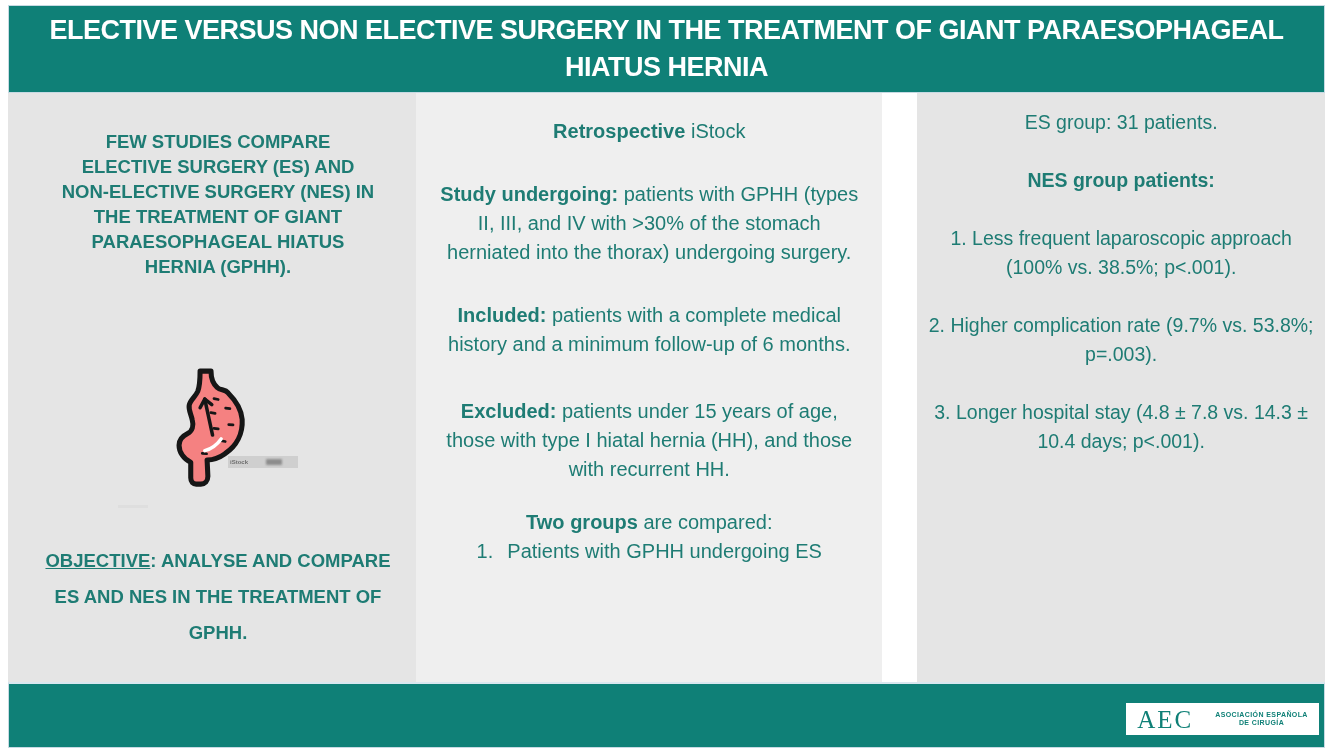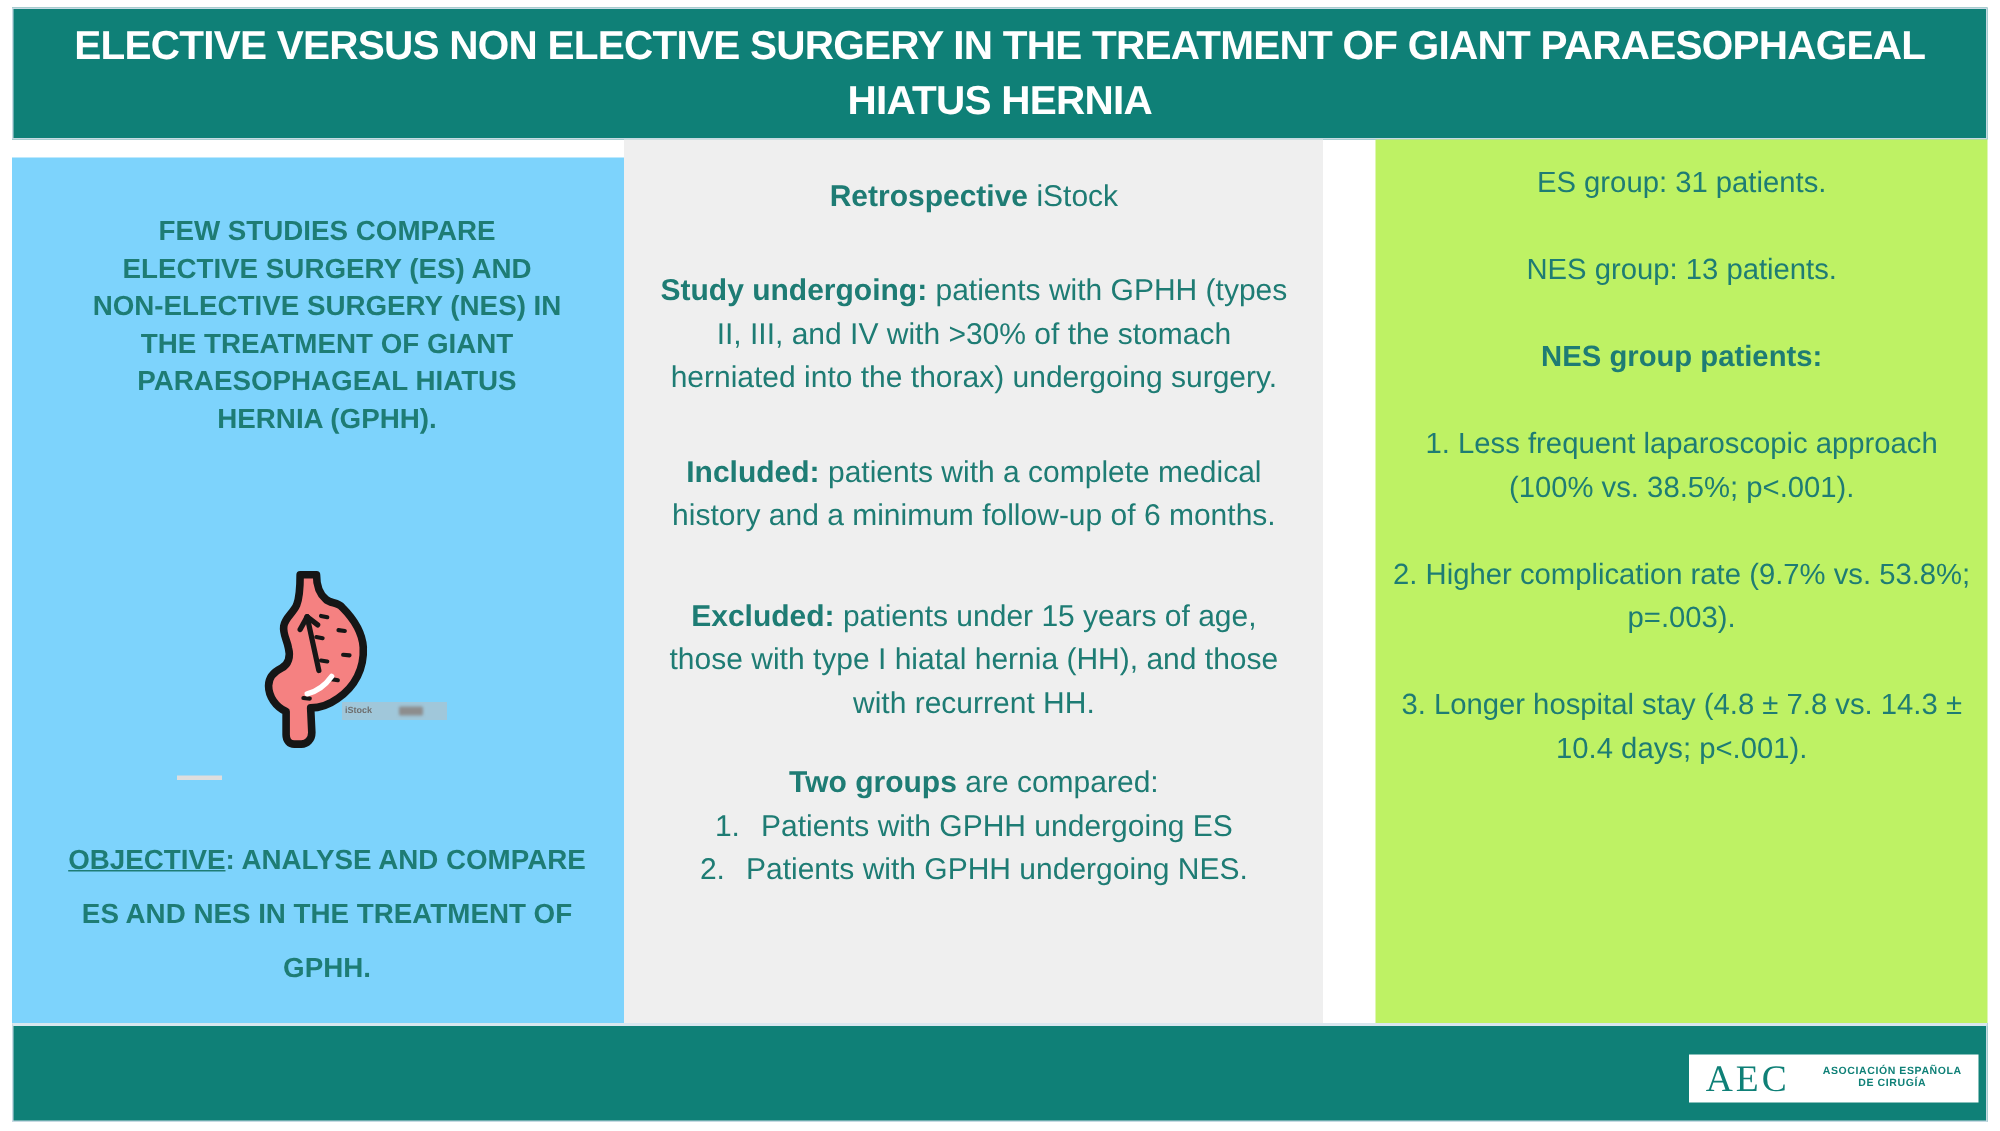--- a/index.html
+++ b/index.html
@@ -20,23 +20,23 @@
     background:var(--teal);border:1px solid #c7dae3;
     display:flex;flex-direction:column;align-items:center;justify-content:center;
   }
   .title-line{
     color:#fff;font-weight:bold;font-size:27px;line-height:37px;
     letter-spacing:-0.5px;white-space:nowrap;text-align:center;
   }
   
   .columns{position:absolute;left:8px;top:93px;width:1317px;height:589px;display:flex;}
   .col{position:relative;height:100%;}
-  .col-left{width:420px;background:#7dd3fc;margin-top:12px;}
+  .col-left{width:420px;background:#e5e5e5;}
   .col-mid{width:478px;background:var(--panel);display:flex;flex-direction:column;padding:0 24px;}
-  .col-right{width:419px;background:#bef264;display:flex;flex-direction:column;padding:15px 8px 0;margin-left:35px;}
+  .col-right{width:419px;background:#e5e5e5;display:flex;flex-direction:column;padding:15px 8px 0;margin-left:35px;}
   
   .intro{
     position:absolute;top:36px;left:50px;width:320px;
     color:var(--text);font-weight:bold;font-size:18.5px;line-height:25px;text-align:center;
   }
   .stomach{position:absolute;left:164px;top:275px;width:78px;height:120px;}
   .stock-bar{
     position:absolute;left:220px;top:363px;width:70px;height:12px;
     background:rgba(190,190,190,0.55);display:flex;align-items:center;gap:4px;padding:0 2px;
   }
@@ -148,28 +148,24 @@
       </p>
       <p class="p-exc">
         <span class="b">Excluded:</span><span> patients under 15 years of age, those with type I hiatal hernia (HH), and those with recurrent HH.</span>
       </p>
       <p class="p-groups">
         <span class="b">Two groups</span><span> are compared:</span>
       </p>
       <div class="group-item">
         <span class="num">1.</span><span>Patients with GPHH undergoing ES</span>
       </div>
-      <div class="group-item">
-        <span class="num">2.</span><span>Patients with GPHH undergoing NES.</span>
-      </div>
     </div>
 
     <div class="col col-right">
       <p>ES group: 31 patients.</p>
-      <p>NES group: 13 patients.</p>
       <p class="b">NES group patients:</p>
       <p>1. Less frequent laparoscopic approach (100% vs. 38.5%; p&lt;.001).</p>
       <p>2. Higher complication rate (9.7% vs. 53.8%; p=.003).</p>
       <p>3. Longer hospital stay (4.8 ± 7.8 vs. 14.3 ± 10.4 days; p&lt;.001).</p>
     </div>
 
   </div>
 
   <div class="bottom-banner">
     <div class="logo-box">

